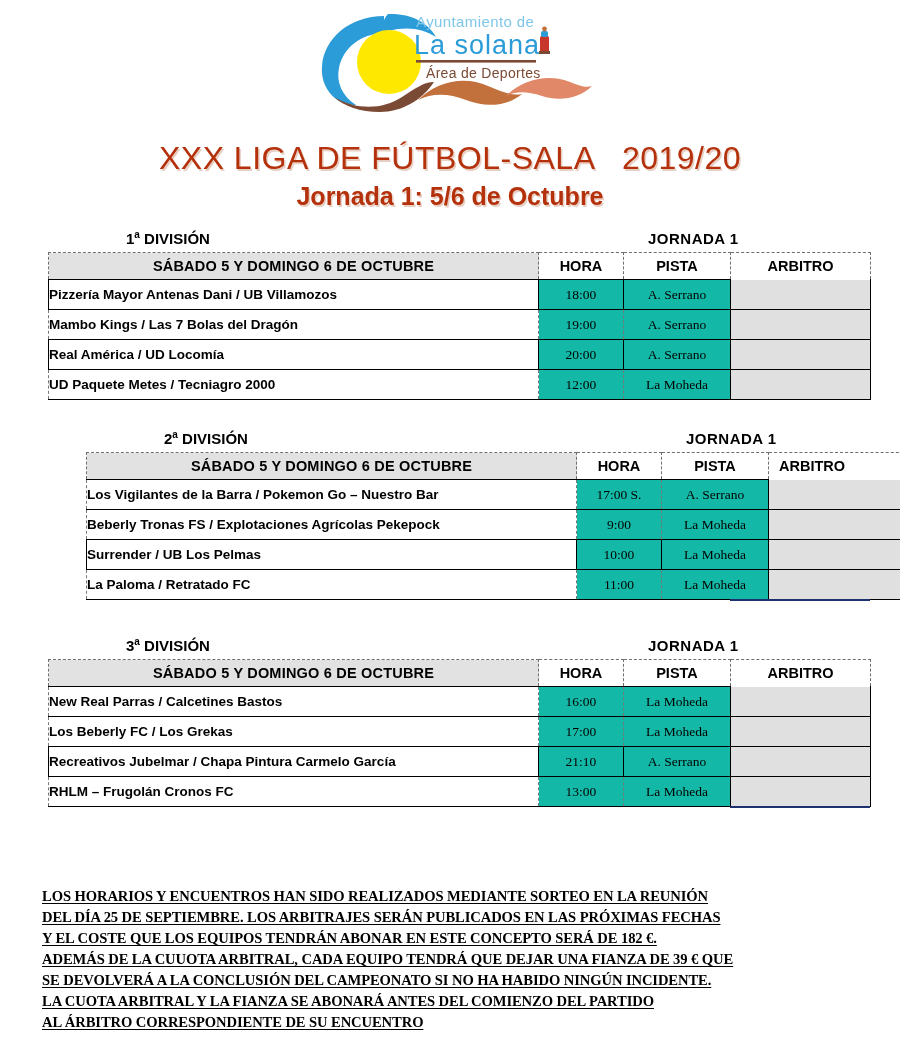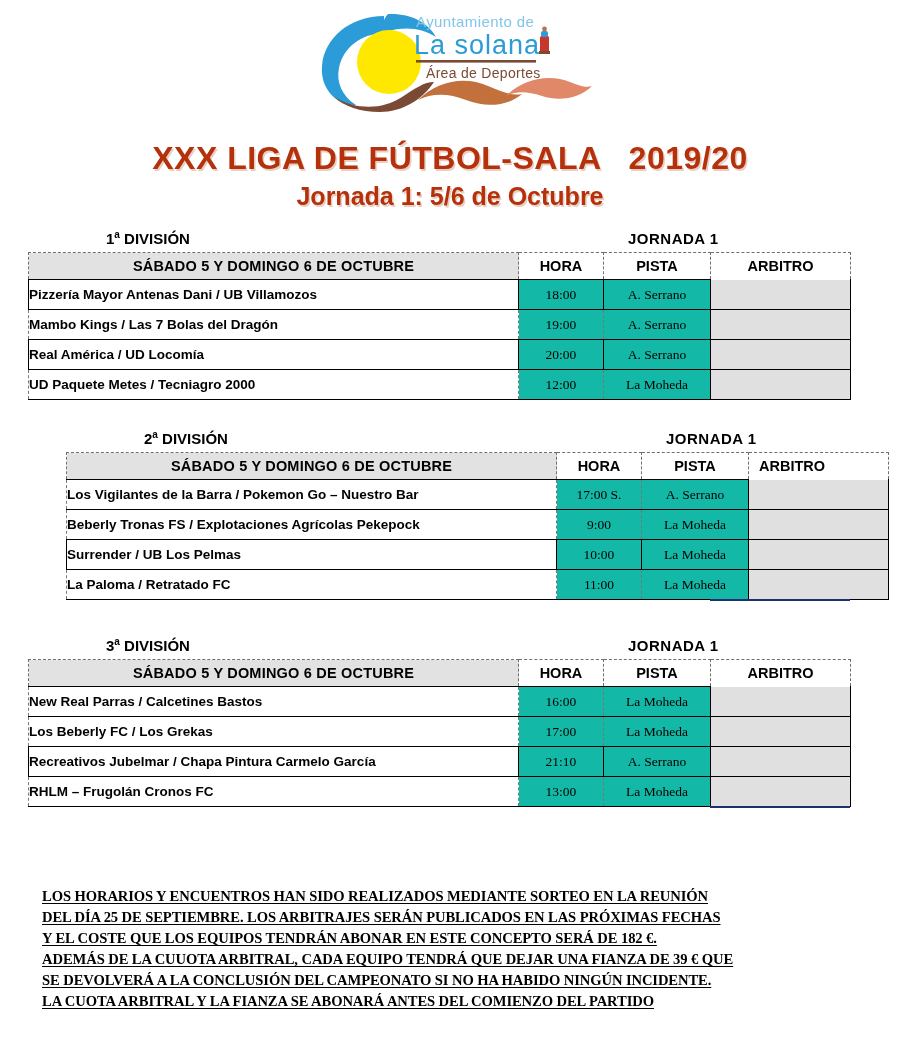--- a/index.html
+++ b/index.html
@@ -29,21 +29,21 @@
   
   .title-block {
     position: absolute;
     left: 0;
     top: 140px;
     width: 900px;
     text-align: center;
   }
   .main-title {
     font-family: "Liberation Sans", sans-serif;
-    font-weight: bold;
+    font-weight: normal;
     font-size: 32px;
     letter-spacing: 0.5px;
     color: #B4310B;
     text-shadow: 1.5px 1.5px 0 #e8cfc4;
     margin: 0;
     line-height: 1.18;
     white-space: pre;
   }
   .sub-title {
     font-family: "Liberation Sans", sans-serif;
@@ -51,21 +51,21 @@
     font-size: 25px;
     color: #B4310B;
     text-shadow: 1.5px 1.5px 0 #e8cfc4;
     margin: 4px 0 0 0;
     line-height: 1.18;
   }
 
   
   .block {
     position: absolute;
-    left: 28px;
+    left: 48px;
     width: 822px;
   }
   #block-0 { top: 230px; }
   #block-1 { top: 430px; }
   #block-2 { top: 637px; }
 
   .block-head {
     position: relative;
     height: 22px;
     font-size: 15px;
@@ -384,13 +384,14 @@
     <div class="navy-underline" style="top: 169px;"></div>
   </div>
 
 <div class="footer">
     <p class="ul">LOS HORARIOS Y ENCUENTROS HAN SIDO REALIZADOS MEDIANTE SORTEO EN LA REUNIÓN</p>
     <p class="ul"> DEL DÍA 25 DE SEPTIEMBRE. LOS ARBITRAJES SERÁN PUBLICADOS EN LAS PRÓXIMAS FECHAS</p>
     <p class="ul"> Y EL COSTE QUE LOS EQUIPOS TENDRÁN ABONAR EN ESTE CONCEPTO SERÁ DE 182 €.</p>
     <p class="ul"> ADEMÁS DE LA CUUOTA ARBITRAL, CADA EQUIPO TENDRÁ QUE DEJAR UNA FIANZA DE 39 € QUE</p>
     <p class="ul">SE DEVOLVERÁ A LA CONCLUSIÓN DEL CAMPEONATO SI NO HA HABIDO NINGÚN INCIDENTE.</p>
     <p class="ul">LA CUOTA ARBITRAL Y LA FIANZA SE ABONARÁ ANTES DEL COMIENZO DEL PARTIDO</p>
+    <p class="ul">AL ÁRBITRO CORRESPONDIENTE DE SU ENCUENTRO</p>
   </div>
 
 </body></html>

